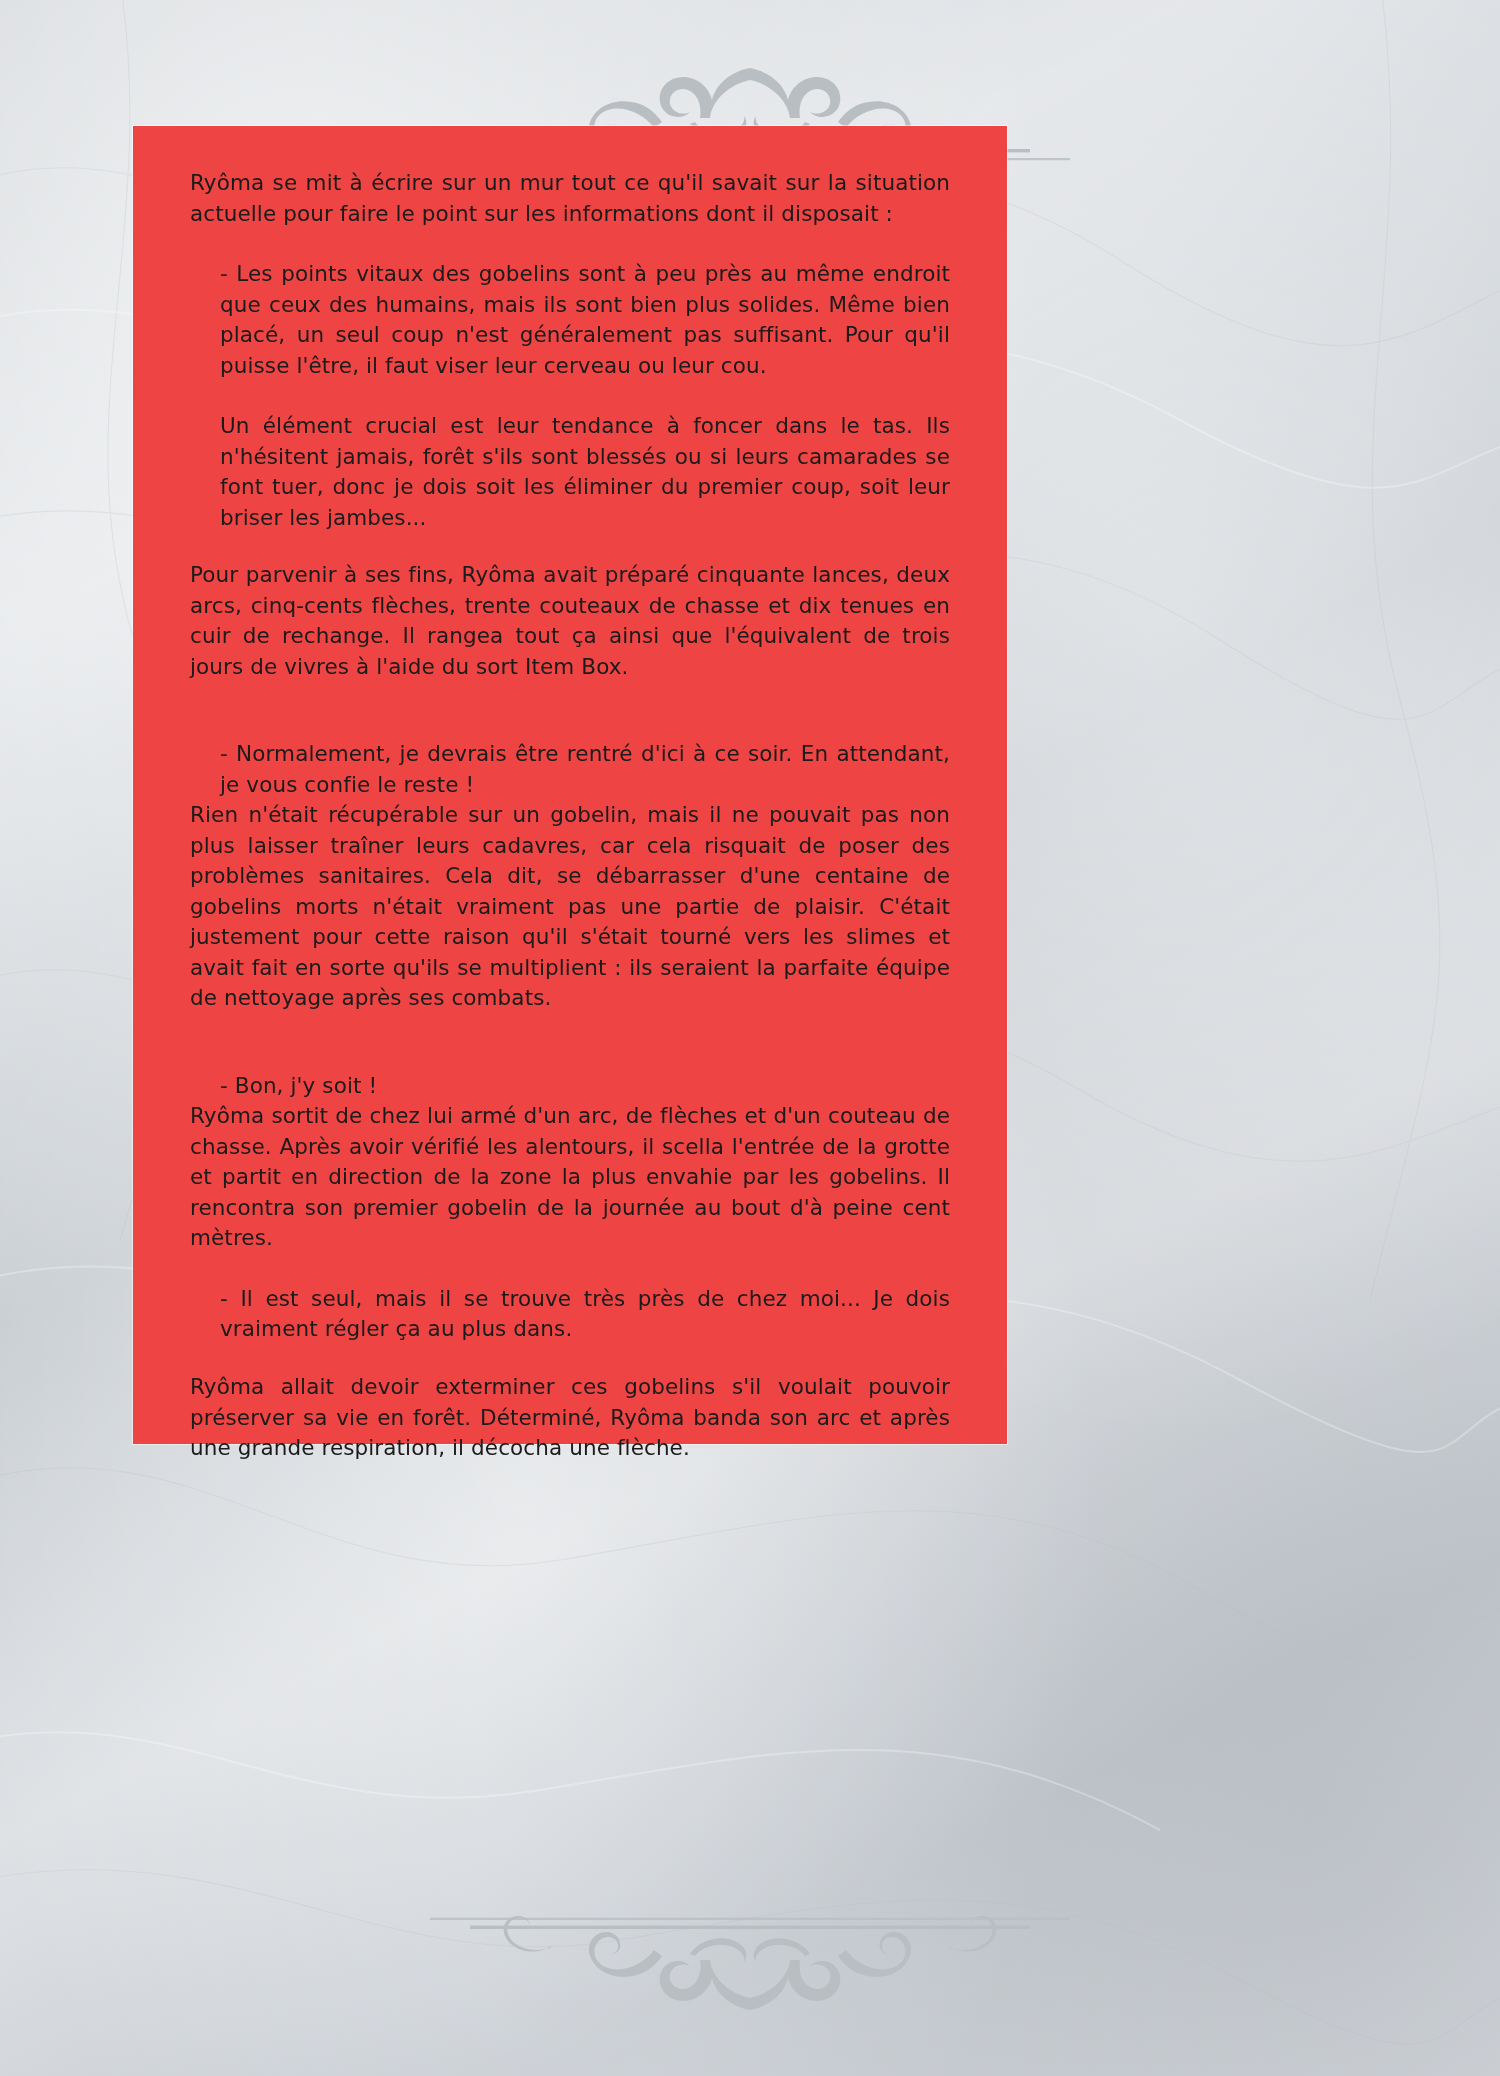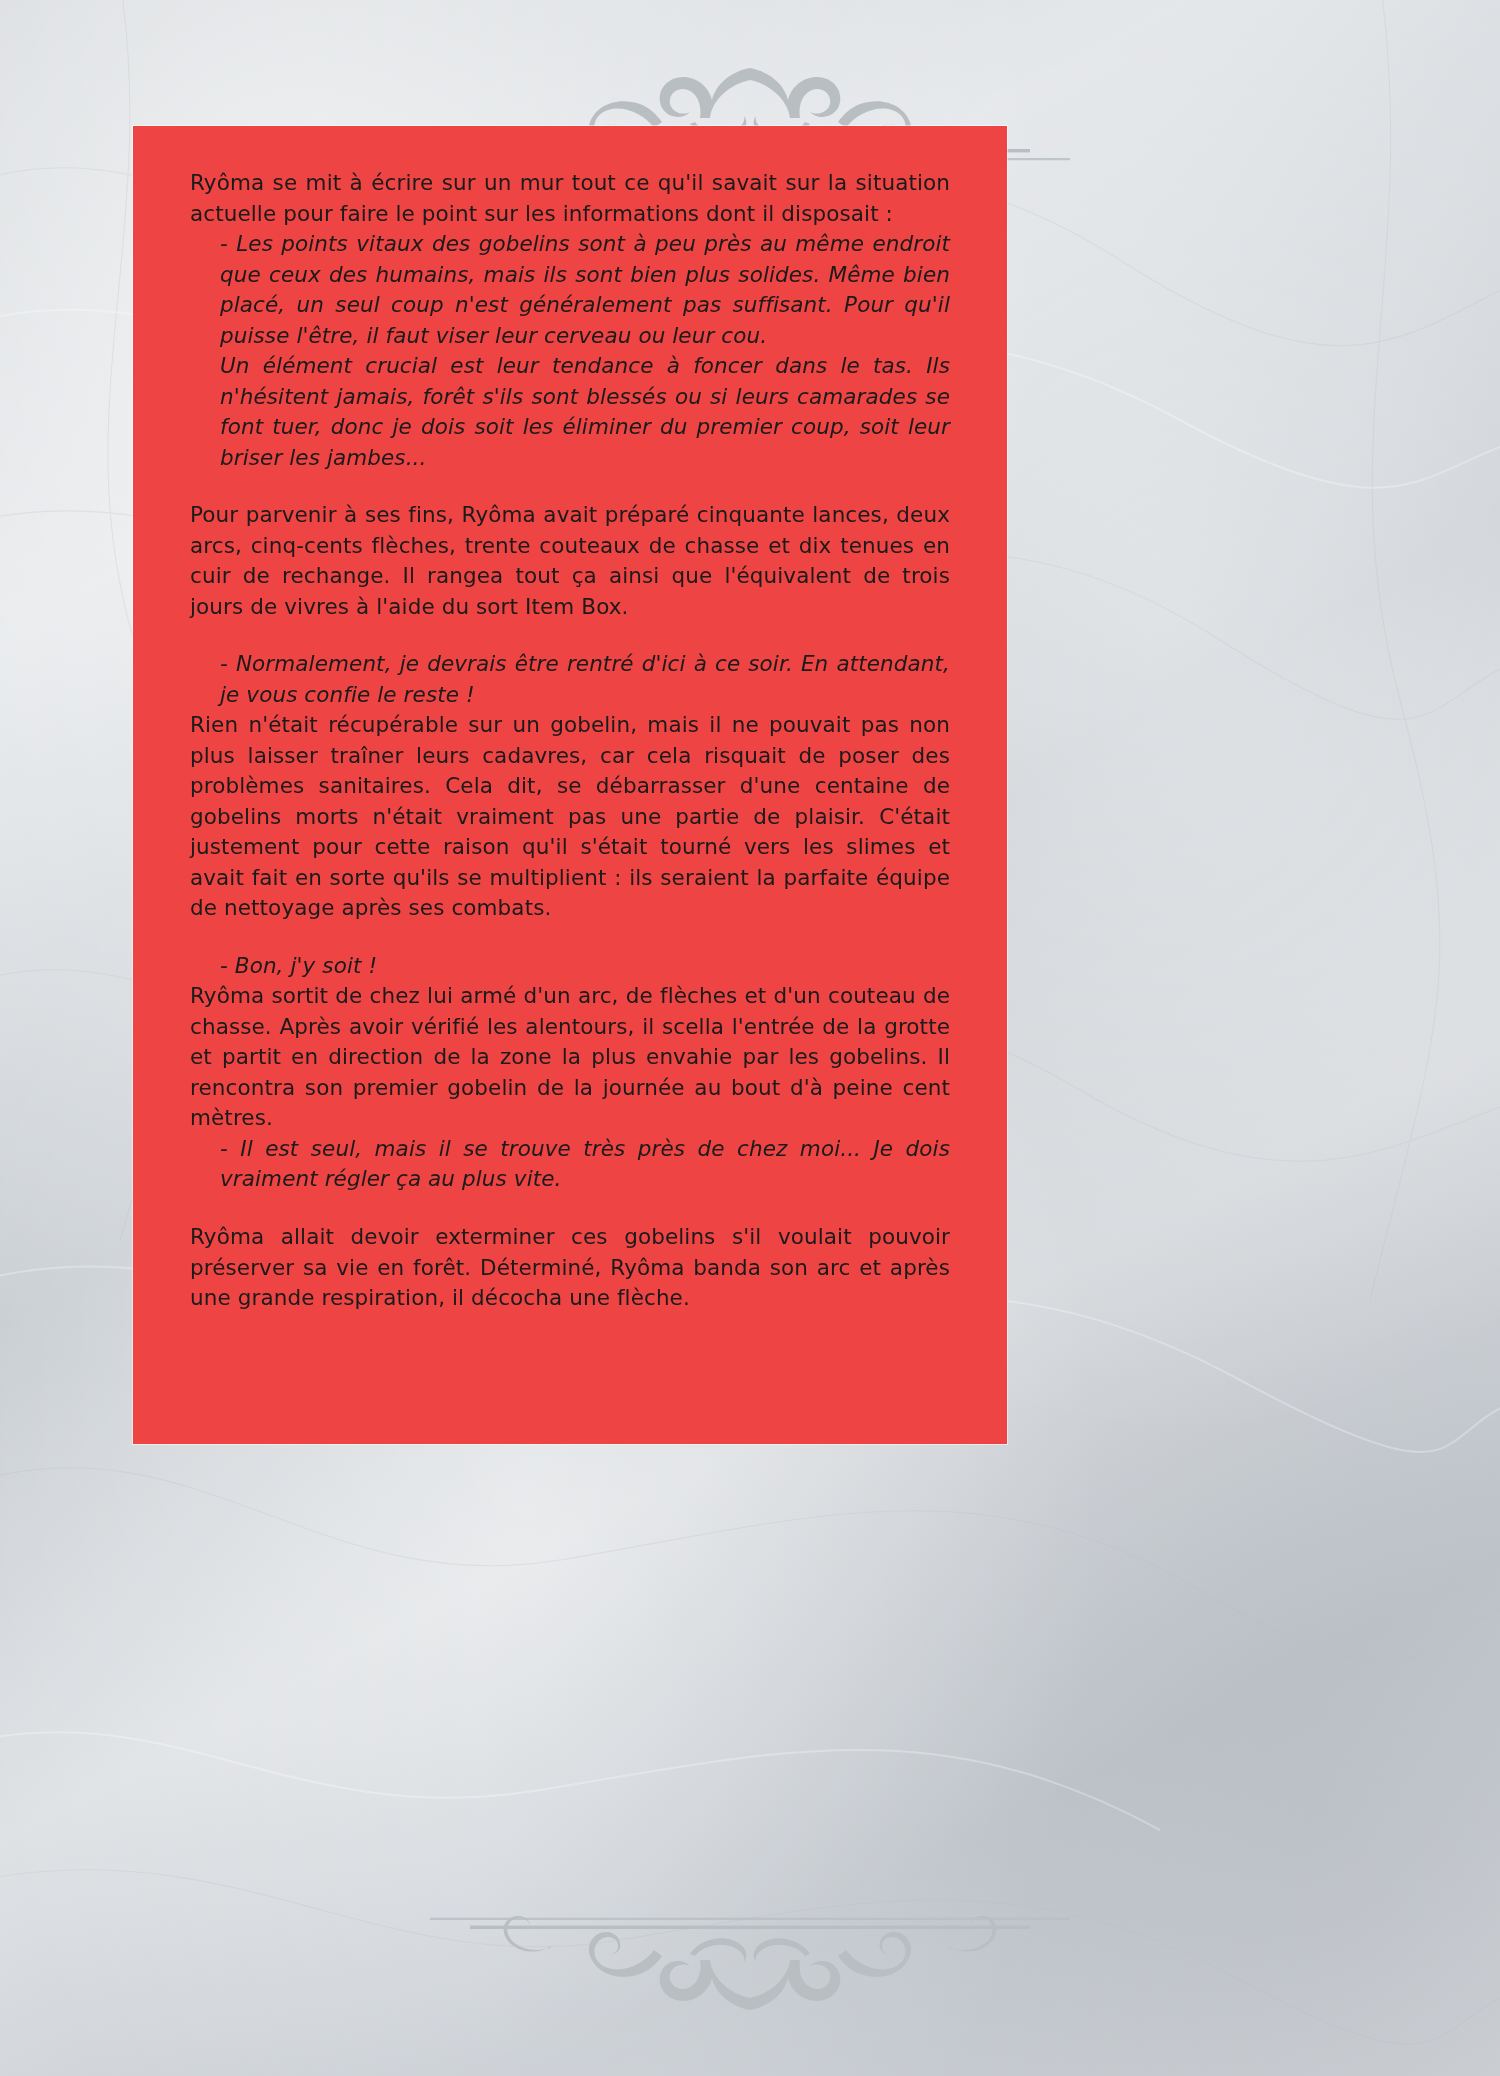--- a/index.html
+++ b/index.html
@@ -66,22 +66,22 @@
   p {
     margin: 0;
     color: #1b1b1b;
     font-size: 21.5px;
     line-height: 1.42;
     text-align: justify;
     text-justify: inter-word;
     letter-spacing: 0.1px;
   }
   p.dialogue {
-    font-style: italic;
     padding-left: 30px;
+    margin-top: 30px;
   }
   p.narration { font-style: normal; }
   .gap { height: 27px; }
 </style>
 </head>
 <body>
 
 <div class="page-wrap">
 
   <svg class="marble-veins" viewBox="0 0 1500 2076" preserveAspectRatio="none">
@@ -124,21 +124,21 @@
       <p class="dialogue">- Les points vitaux des gobelins sont à peu près au même endroit que ceux des humains, mais ils sont bien plus solides. Même bien placé, un seul coup n'est généralement pas suffisant. Pour qu'il puisse l'être, il faut viser leur cerveau ou leur cou.</p>
       <p class="dialogue">Un élément crucial est leur tendance à foncer dans le tas. Ils n'hésitent jamais, forêt s'ils sont blessés ou si leurs camarades se font tuer, donc je dois soit les éliminer du premier coup, soit leur briser les jambes...</p>
       <div class="gap"></div>
       <p class="narration">Pour parvenir à ses fins, Ryôma avait préparé cinquante lances, deux arcs, cinq-cents flèches, trente couteaux de chasse et dix tenues en cuir de rechange. Il rangea tout ça ainsi que l'équivalent de trois jours de vivres à l'aide du sort Item Box.</p>
       <div class="gap"></div>
       <p class="dialogue">- Normalement, je devrais être rentré d'ici à ce soir. En attendant, je vous confie le reste !</p>
       <p class="narration">Rien n'était récupérable sur un gobelin, mais il ne pouvait pas non plus laisser traîner leurs cadavres, car cela risquait de poser des problèmes sanitaires. Cela dit, se débarrasser d'une centaine de gobelins morts n'était vraiment pas une partie de plaisir. C'était justement pour cette raison qu'il s'était tourné vers les slimes et avait fait en sorte qu'ils se multiplient : ils seraient la parfaite équipe de nettoyage après ses combats.</p>
       <div class="gap"></div>
       <p class="dialogue">- Bon, j'y soit !</p>
       <p class="narration">Ryôma sortit de chez lui armé d'un arc, de flèches et d'un couteau de chasse. Après avoir vérifié les alentours, il scella l'entrée de la grotte et partit en direction de la zone la plus envahie par les gobelins. Il rencontra son premier gobelin de la journée au bout d'à peine cent mètres.</p>
-      <p class="dialogue">- Il est seul, mais il se trouve très près de chez moi... Je dois vraiment régler ça au plus vite.</p>
+      <p class="dialogue">- Il est seul, mais il se trouve très près de chez moi... Je dois vraiment régler ça au plus dans.</p>
       <div class="gap"></div>
       <p class="narration">Ryôma allait devoir exterminer ces gobelins s'il voulait pouvoir préserver sa vie en forêt. Déterminé, Ryôma banda son arc et après une grande respiration, il décocha une flèche.</p>
 
     </div>
   </div>
 
   <div class="ornament ornament-bottom">
     <svg viewBox="0 0 700 110" preserveAspectRatio="xMidYMid meet">
       <g transform="translate(0,110) scale(1,-1)" fill="#b9bec3">
         <path d="M350 8 C 330 12, 316 24, 312 40 C 308 24, 292 14, 276 18 C 262 22, 256 36, 262 48 C 268 58, 282 60, 290 52 C 282 56, 272 52, 270 44 C 268 34, 278 26, 288 30 C 298 34, 302 46, 300 58 L 310 58 C 312 40, 330 24, 350 20 C 370 24, 388 40, 390 58 L 400 58 C 398 46, 402 34, 412 30 C 422 26, 432 34, 430 44 C 428 52, 418 56, 410 52 C 418 60, 432 58, 438 48 C 444 36, 438 22, 424 18 C 408 14, 392 24, 388 40 C 384 24, 370 12, 350 8 Z"></path>

